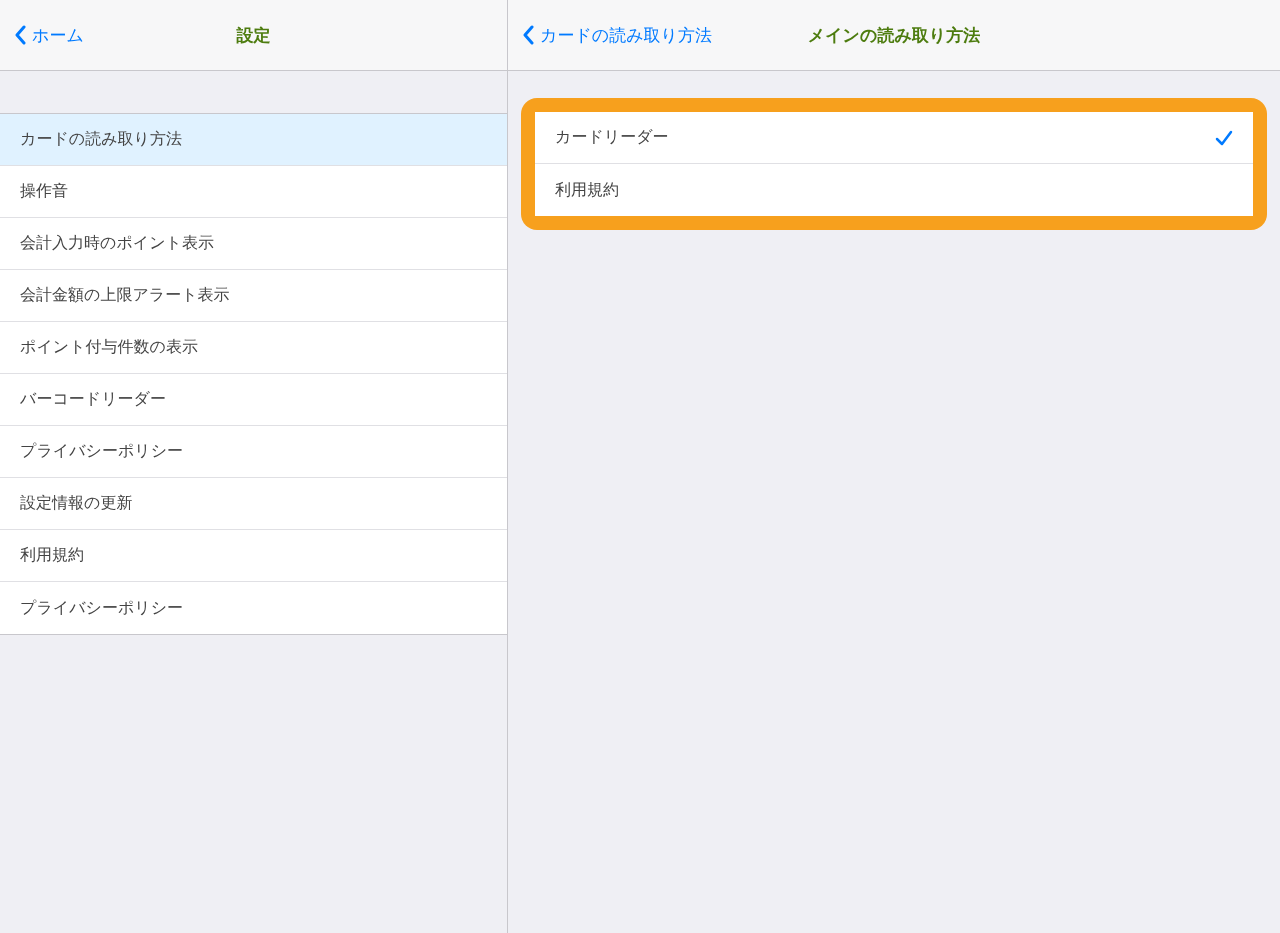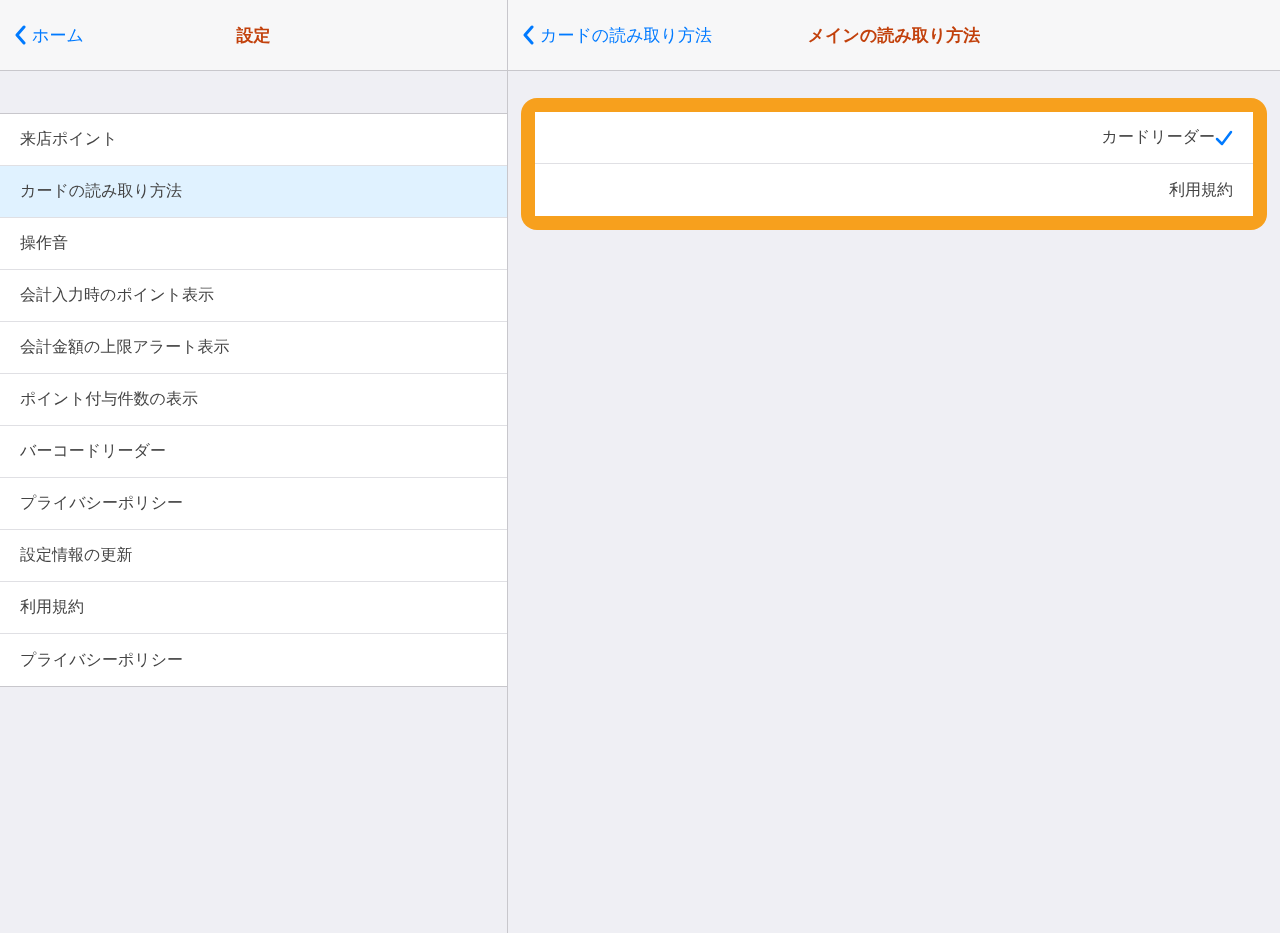--- a/index.html
+++ b/index.html
@@ -53,21 +53,21 @@
     }
     .chevron-left svg {
       display: block;
     }
     .nav-title {
       position: absolute;
       left: 50%;
       transform: translateX(-50%);
       font-size: 17px;
       font-weight: 600;
-      color: #c2410c;
+      color: #4d7c0f;
     }
     .settings-spacer {
       height: 42px;
       background: #efeff4;
     }
     .settings-list {
       background: #fff;
       border-top: 1px solid #c8c7cc;
       border-bottom: 1px solid #c8c7cc;
     }
@@ -106,21 +106,21 @@
       padding: 14px;
     }
     .options-list {
       background: #fff;
       border-radius: 0;
     }
     .option-item {
       height: 52px;
       display: flex;
       align-items: center;
-      justify-content: flex-end;
+      justify-content: space-between;
       padding-left: 20px;
       padding-right: 20px;
       font-size: 16px;
       color: #444;
       cursor: pointer;
       border-bottom: 1px solid #e0e0e4;
       background: #fff;
     }
     .option-item:last-child {
       border-bottom: none;
@@ -144,23 +144,20 @@
         <svg viewBox="0 0 12 20" fill="none" stroke="#007aff" stroke-width="3" stroke-linecap="round" stroke-linejoin="round">
           <polyline points="10,2 3,10 10,18"></polyline>
         </svg>
       </span>
       <span>ホーム</span>
     </div>
     <div class="nav-title">設定</div>
   </div>
   <div class="settings-spacer"></div>
   <div class="settings-list" id="settings-list">
-      <div class="settings-item">
-        <span>来店ポイント</span>
-      </div>
       <div class="settings-item selected">
         <span>カードの読み取り方法</span>
       </div>
       <div class="settings-item">
         <span>操作音</span>
       </div>
       <div class="settings-item">
         <span>会計入力時のポイント表示</span>
       </div>
       <div class="settings-item">

